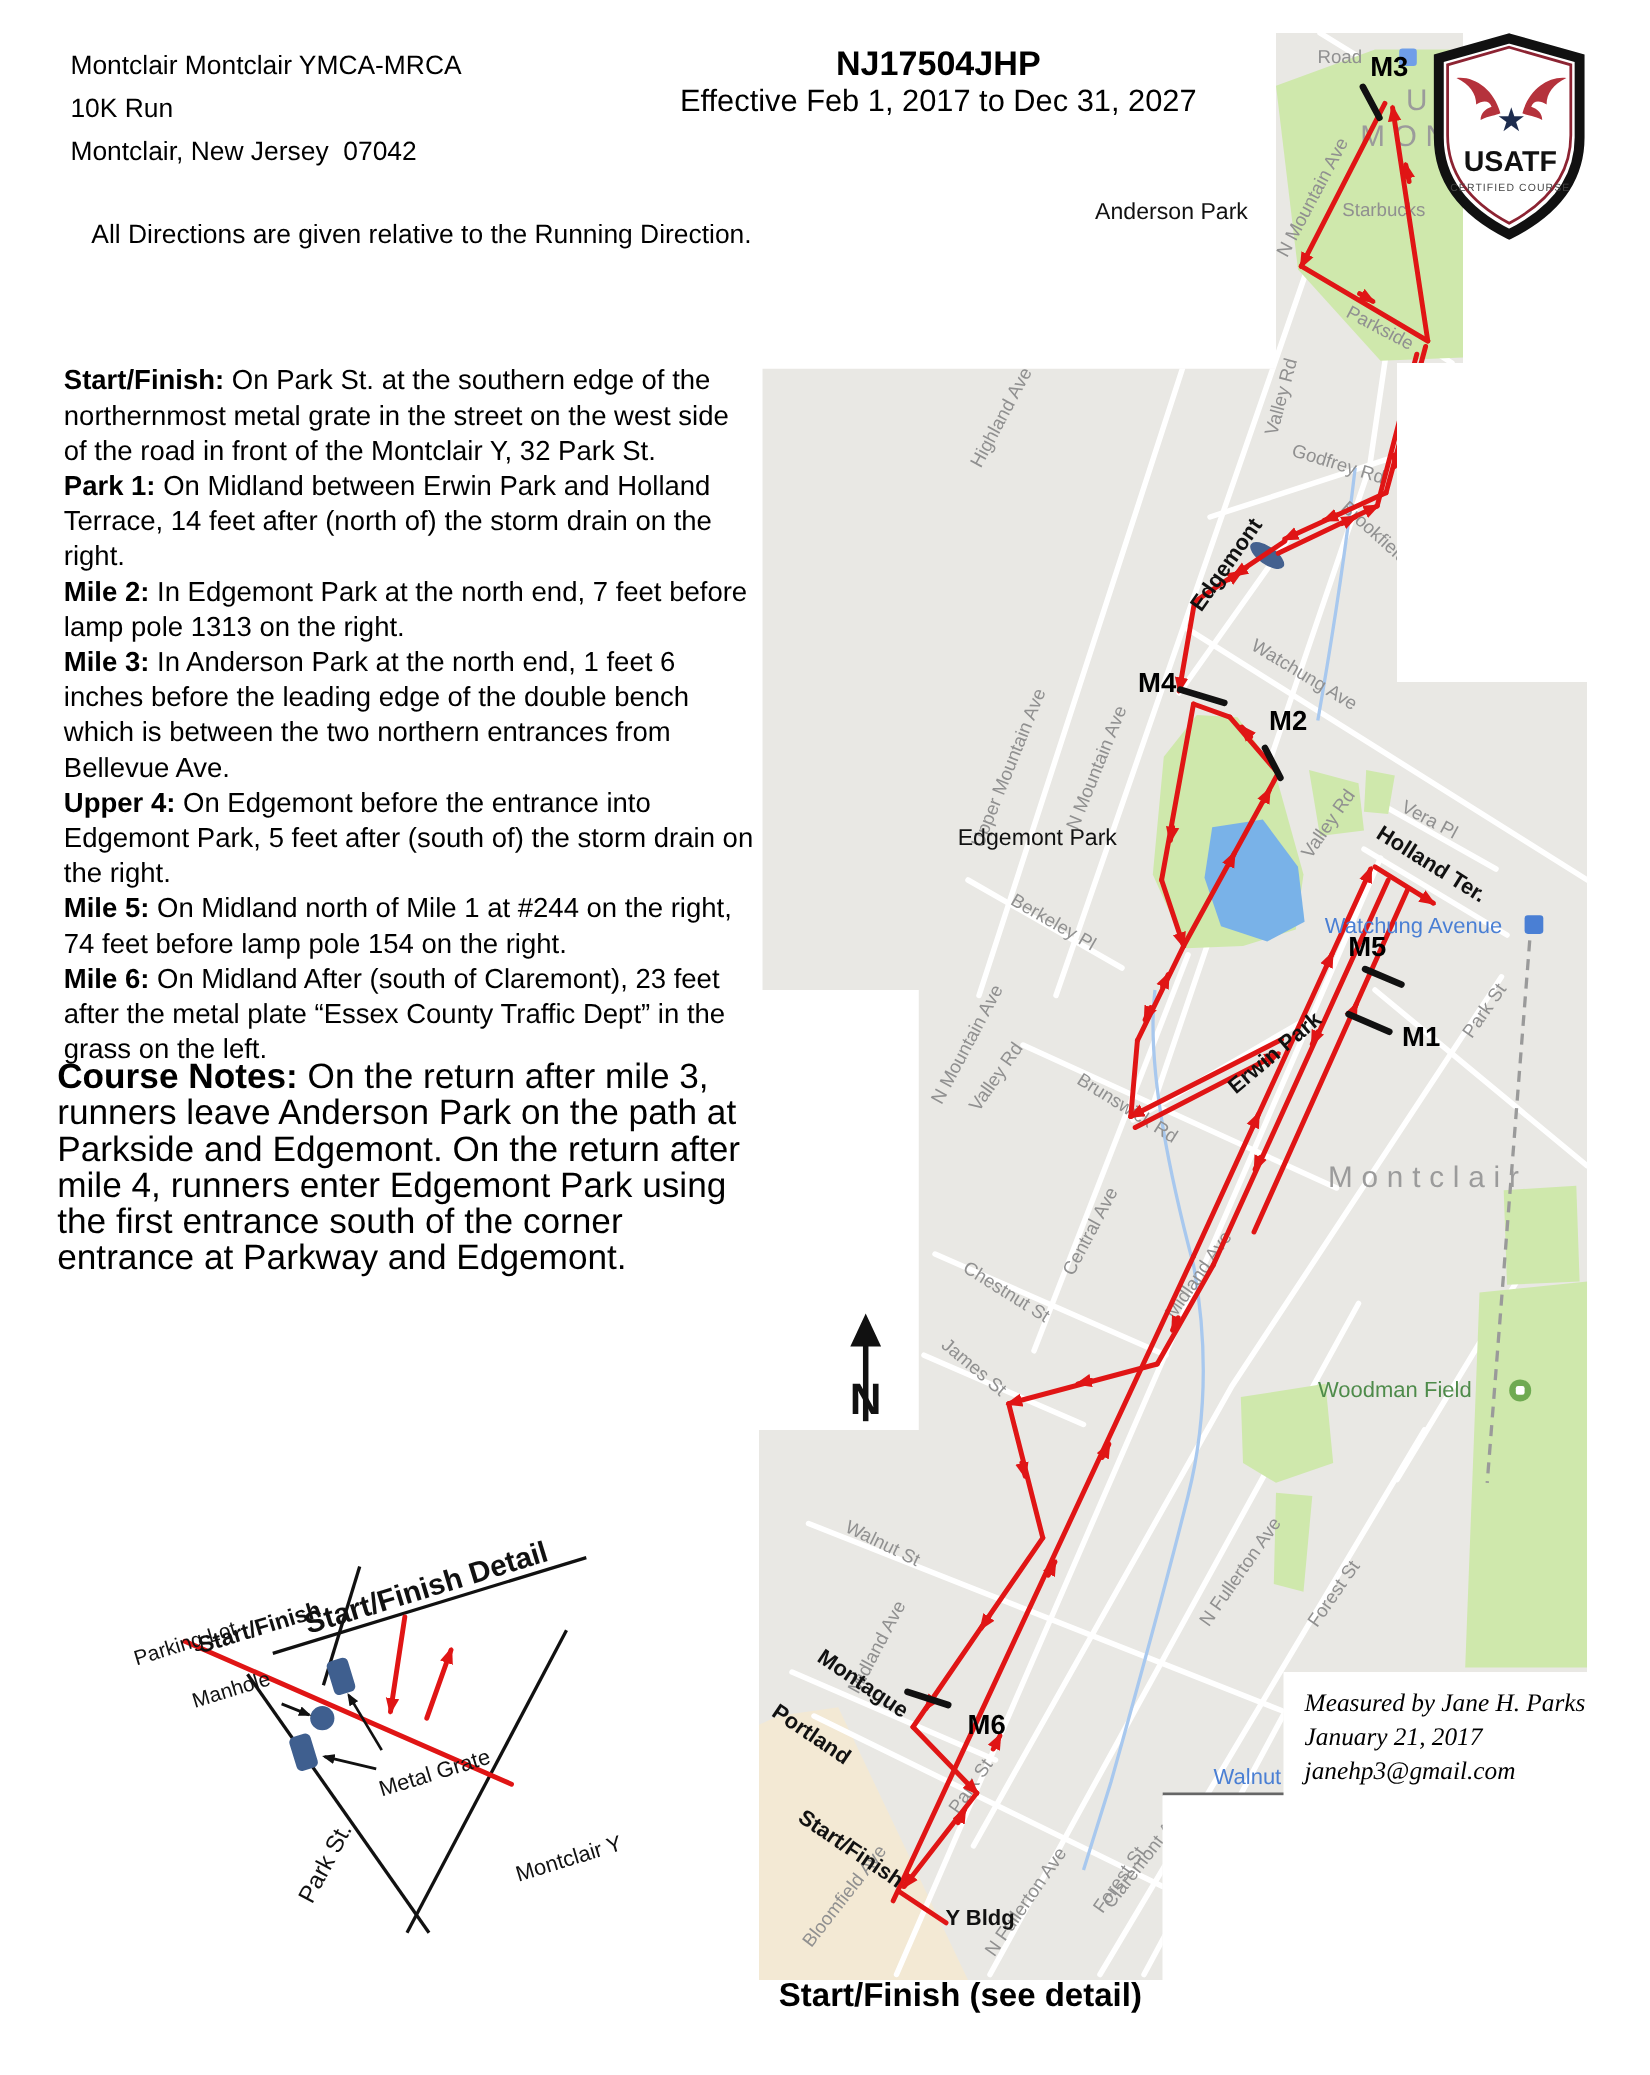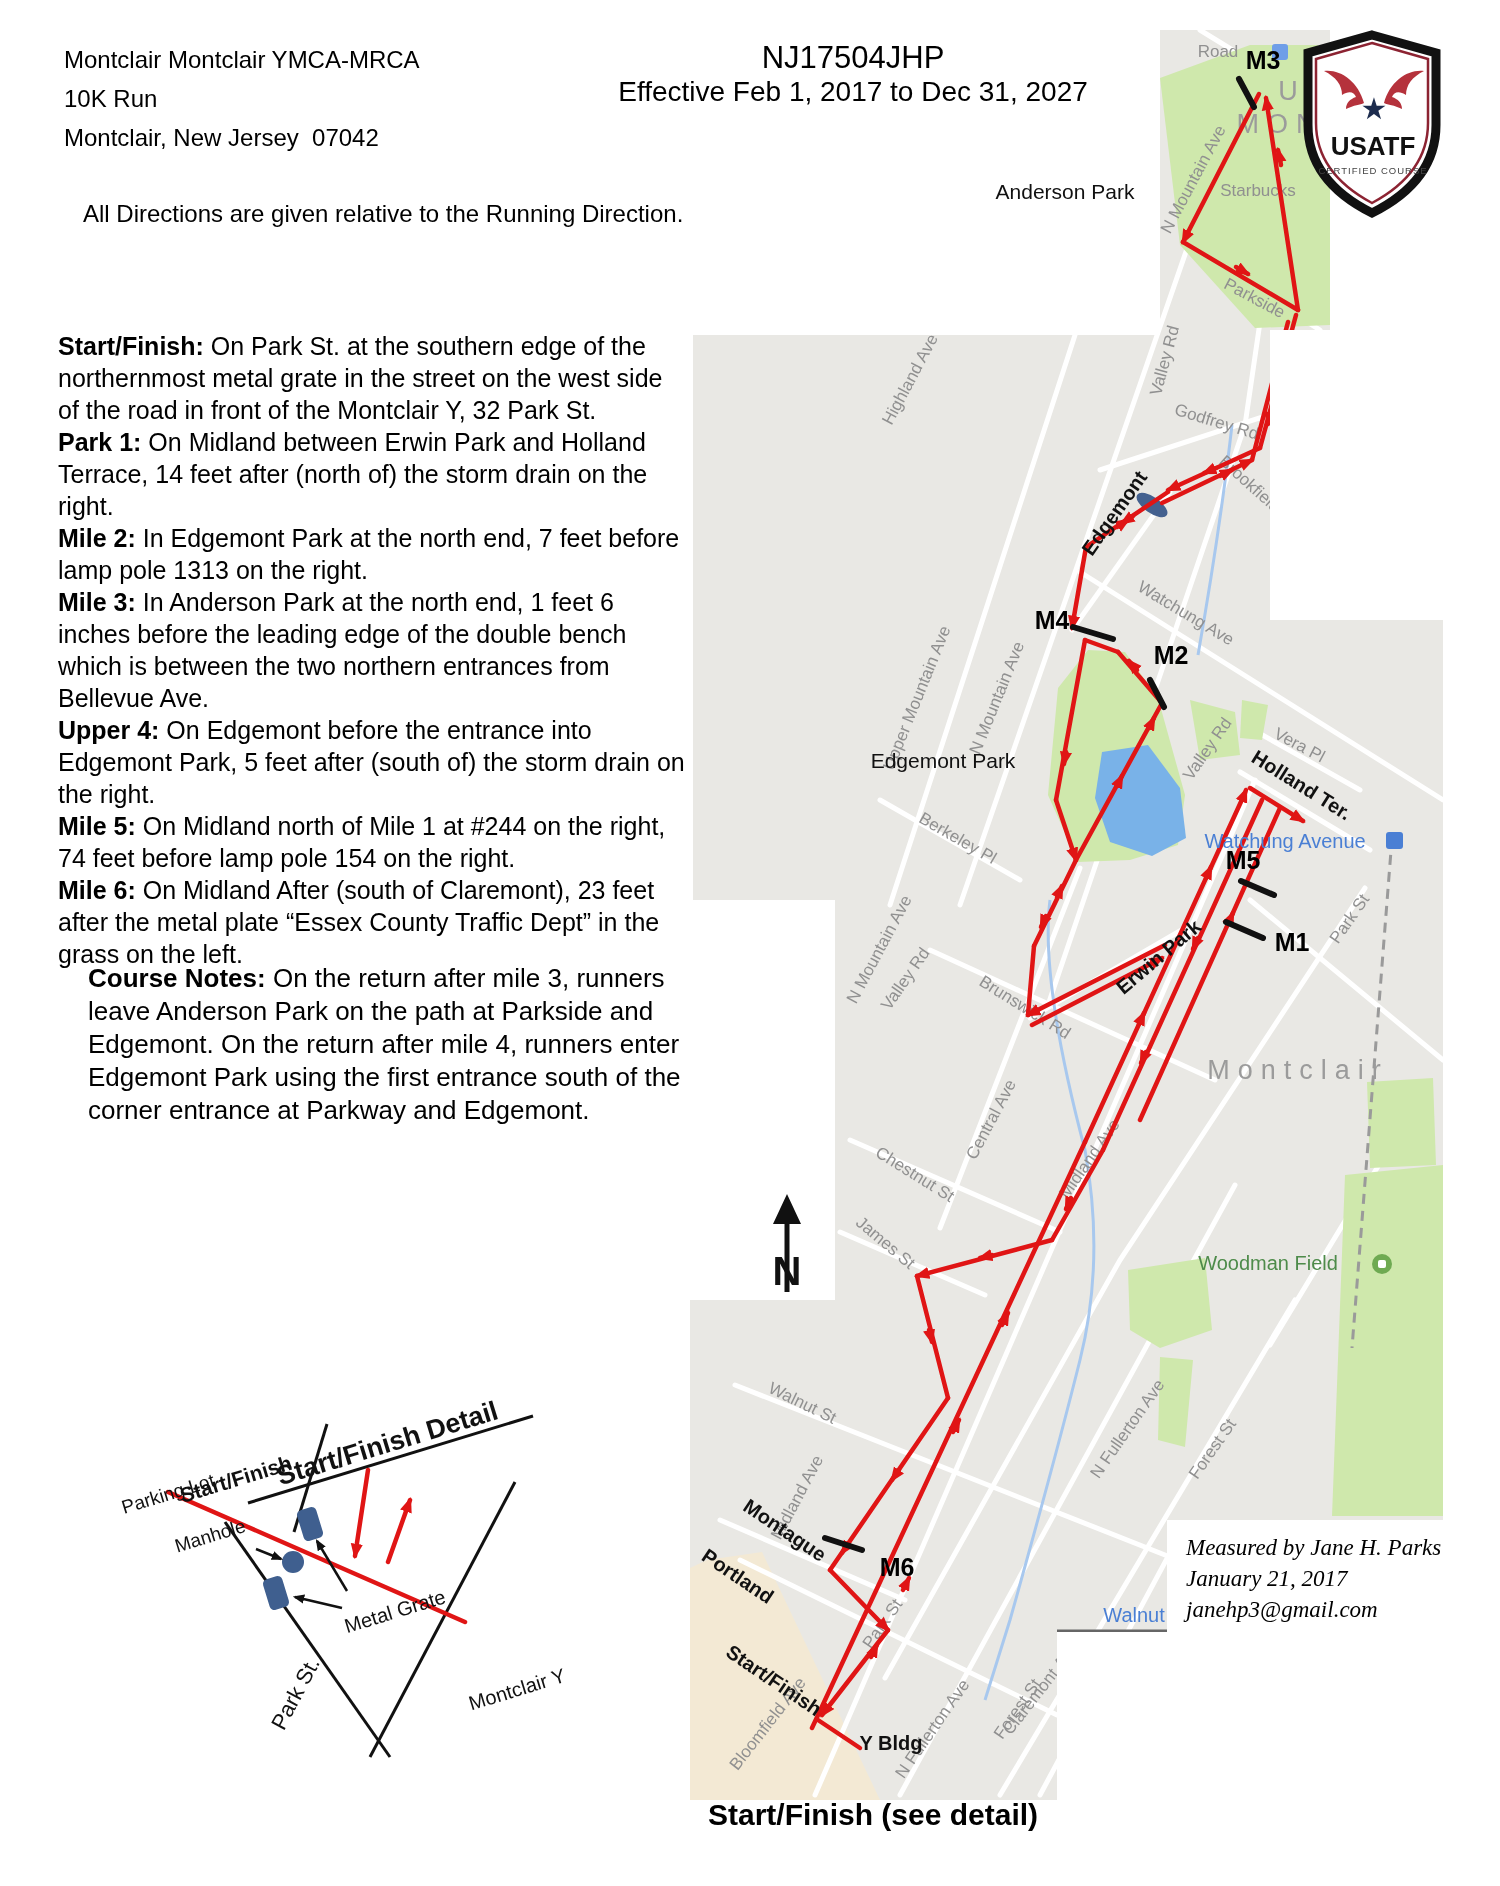--- a/index.html
+++ b/index.html
@@ -1,26 +1,26 @@
 <!DOCTYPE html>
 <html><head>
 <meta charset="utf-8">
 <style>
   html,body{margin:0;padding:0;background:#888;}
   .page{position:relative;width:1500px;height:1886px;background:#ffffff;
         font-family:"Liberation Sans",sans-serif;color:#000;overflow:hidden;}
   .abs{position:absolute;}
   #hdr{left:64px;top:40px;font-size:24px;line-height:39px;}
   #cert{left:553px;top:40px;width:600px;text-align:center;}
-  #cert .code{font-size:31px;font-weight:normal;}
+  #cert .code{font-size:31px;font-weight:bold;}
   #cert .eff{font-size:28px;}
   #intro{left:83px;top:200px;font-size:24px;}
   #dirs{left:58px;top:330px;width:628px;font-size:25px;line-height:32px;}
   #dirs p,#notes p{margin:0;}
-  #notes{left:52px;top:962px;width:634px;font-size:26px;line-height:33px;margin-left:36px;}
+  #notes{left:52px;top:962px;width:634px;font-size:32px;line-height:33px;}
   #measured{left:1186px;top:1532px;font-size:23px;line-height:31px;
             font-family:"Liberation Serif",serif;font-style:italic;}
   #caption{left:708px;top:1798px;font-size:30px;font-weight:bold;}
   svg text{font-family:"Liberation Sans",sans-serif;}
   .sl{fill:#909090;font-size:17px;}
   .big{fill:#9b9b9b;font-size:27px;letter-spacing:8px;}
   .bl{fill:#111;font-size:20px;font-weight:bold;}
   .pk{fill:#111;font-size:21px;}
   .mk{fill:#000;font-size:25px;font-weight:bold;}
   .stn{fill:#4a7fd4;font-size:20px;}

